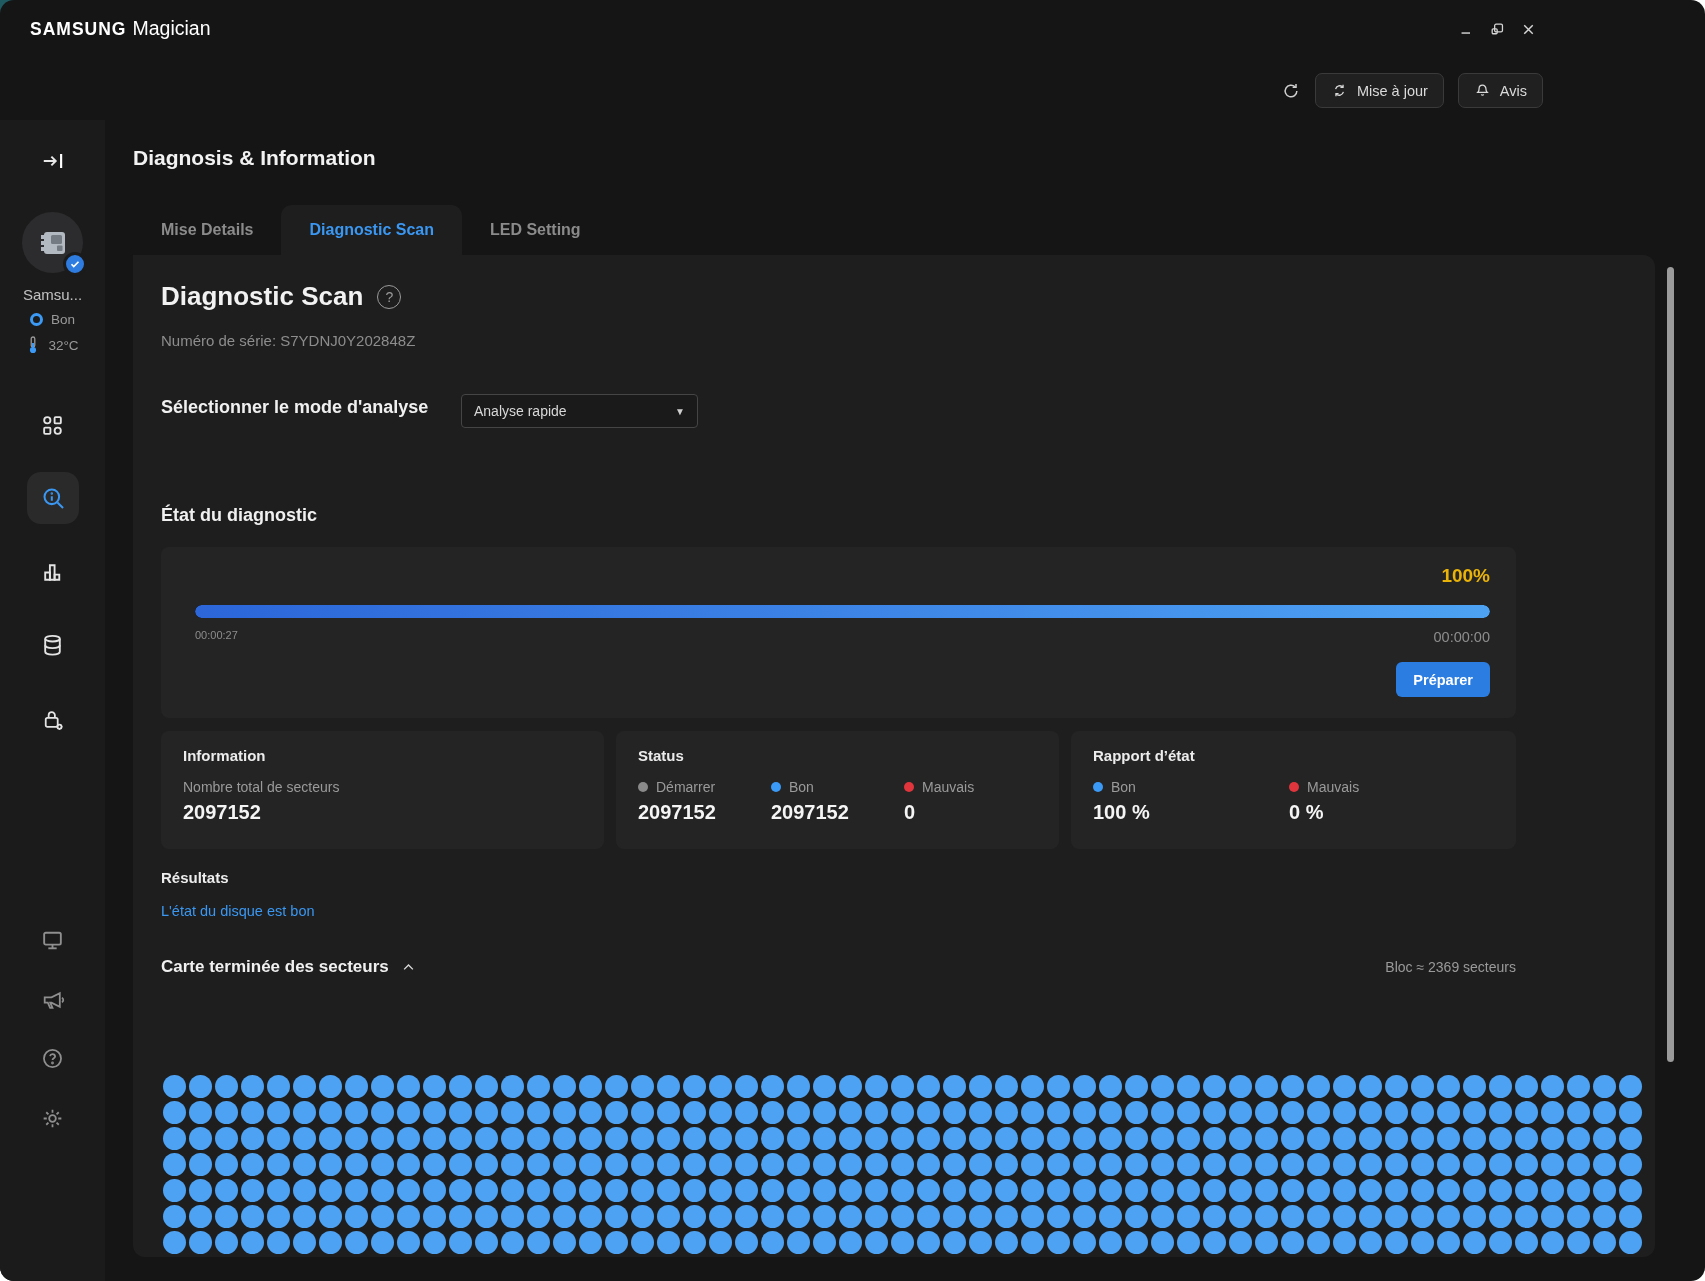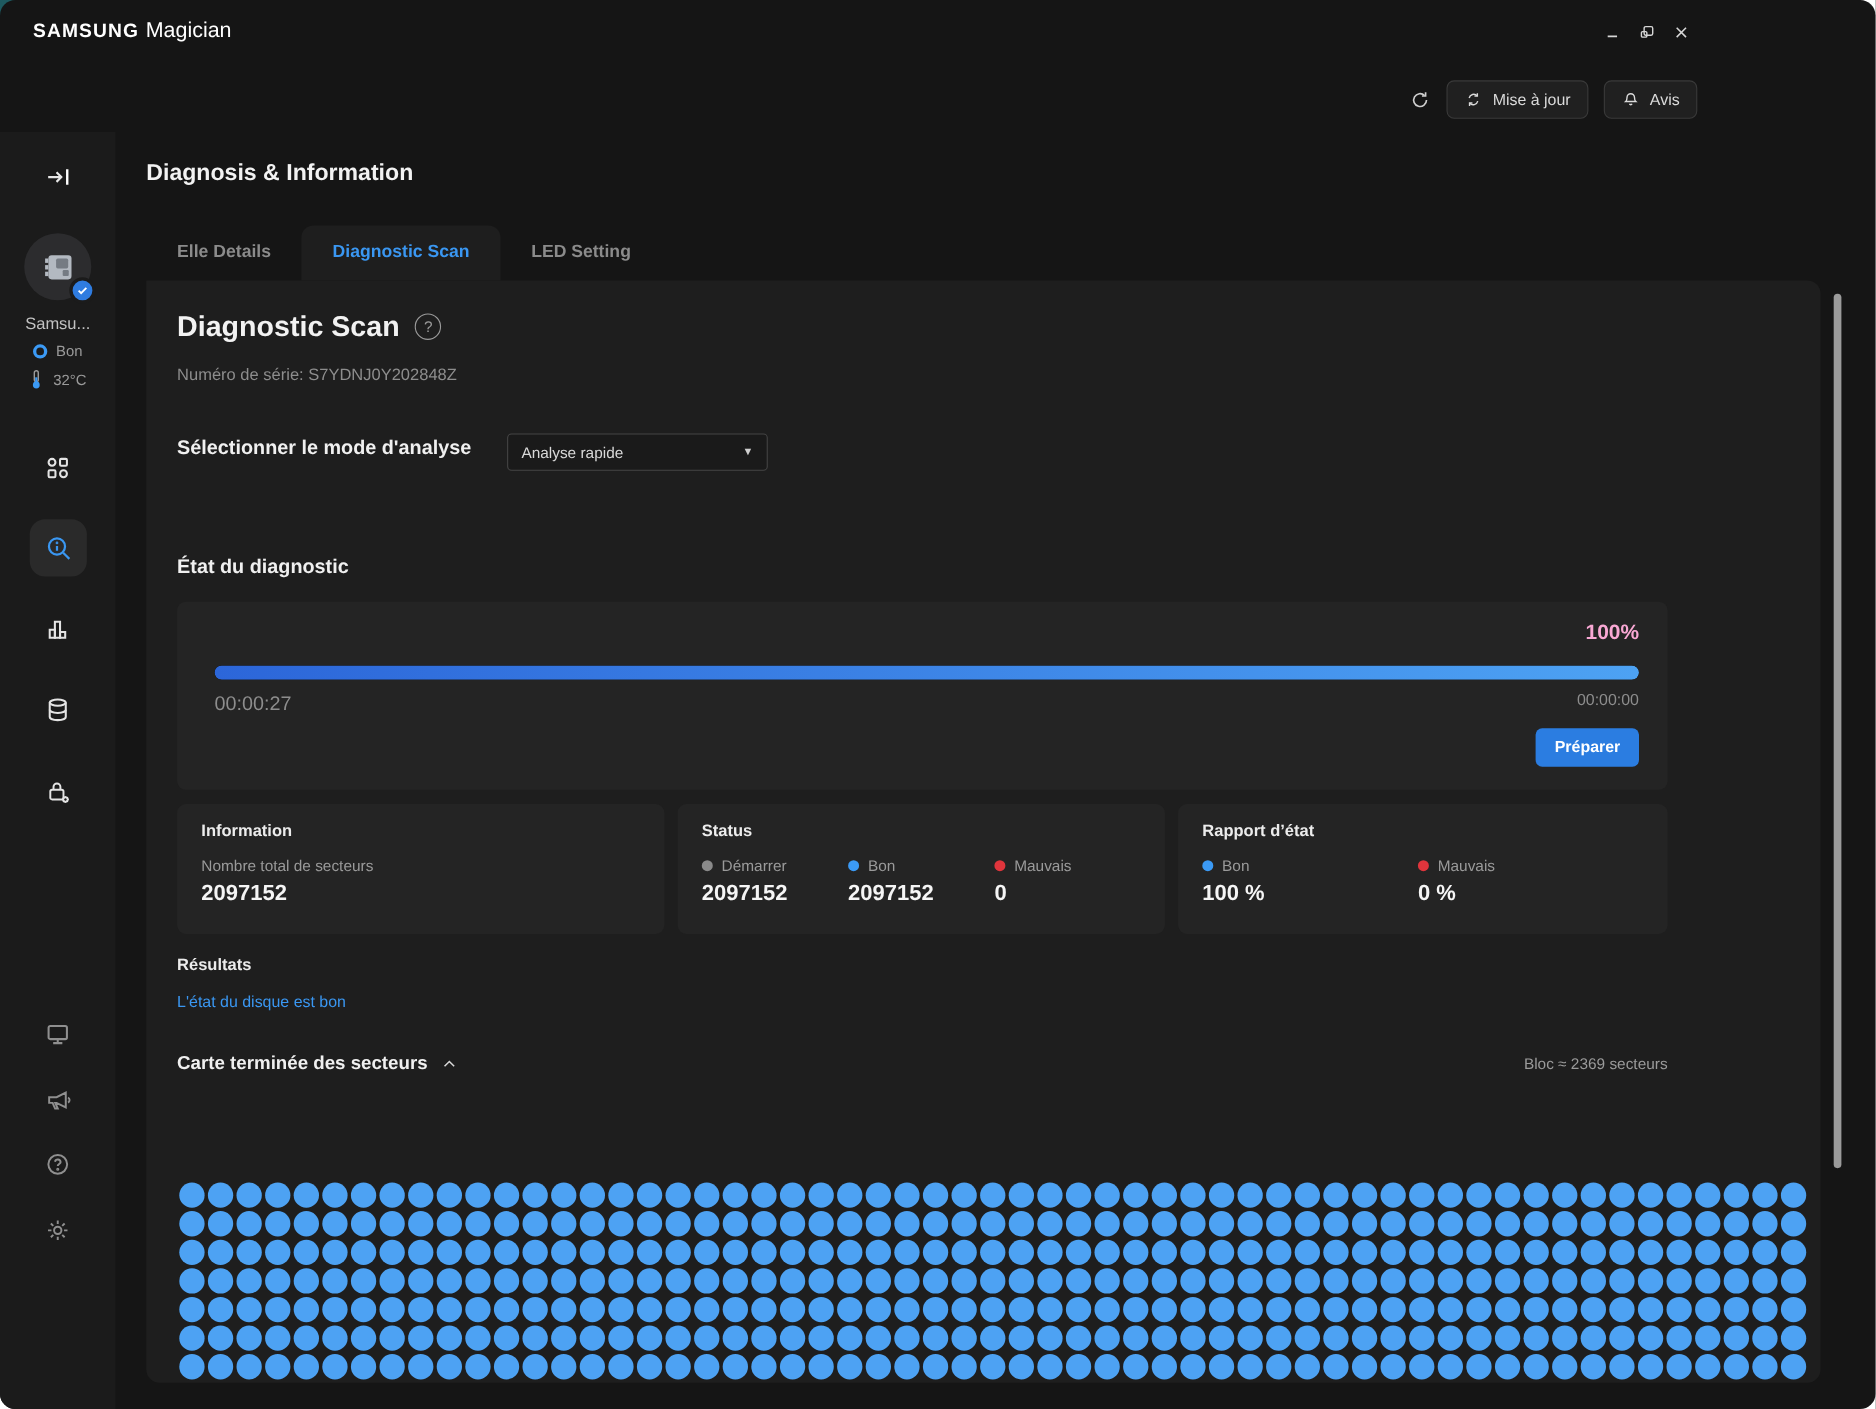--- a/index.html
+++ b/index.html
@@ -53,24 +53,24 @@
   .serial { position:absolute; left:28px; top:77px; color:#8d8d8d; font-size:15px; }
 
   .mode-label { position:absolute; left:28px; top:142px; color:#f0f0f0; font-size:18px; font-weight:700; }
   .mode-select { position:absolute; left:328px; top:139px; width:237px; height:34px; background:#1a1a1a; border:1px solid #454545; border-radius:4px; display:flex; align-items:center; justify-content:space-between; padding:0 12px; color:#d8d8d8; font-size:14px; }
   .mode-select .caret { font-size:10px; color:#cfcfcf; }
   .mode-desc { position:absolute; left:28px; top:195px; width:1370px; color:#8d8d8d; font-size:13.5px; }
 
   .status-heading { position:absolute; left:28px; top:250px; color:#f0f0f0; font-size:18px; font-weight:700; }
 
   .progress-card { position:absolute; left:28px; top:292px; width:1355px; height:171px; background:#242424; border-radius:8px; }
-  .progress-percent { position:absolute; right:26px; top:18px; color:#f9a8d4; font-size:19px; font-weight:700; }
+  .progress-percent { position:absolute; right:26px; top:18px; color:#eab308; font-size:19px; font-weight:700; }
   .progress-track { position:absolute; left:34px; right:26px; top:58px; height:13px; background:#101010; border-radius:7px; overflow:hidden; }
   .progress-fill { height:100%; width:100%; border-radius:7px; background:linear-gradient(90deg,#2c66d9,#4da2f3); }
-  .time-elapsed { position:absolute; left:34px; top:82px; color:#8d8d8d; font-size:18px; }
+  .time-elapsed { position:absolute; left:34px; top:82px; color:#8d8d8d; font-size:11px; }
   .time-remaining { position:absolute; right:26px; top:82px; color:#8d8d8d; font-size:14.5px; }
   .start-btn { position:absolute; right:26px; top:115px; height:35px; padding:0 17px; background:#2b7de1; border:none; border-radius:6px; color:#ffffff; font-size:14.5px; font-weight:700; display:flex; align-items:center; font-family:"Liberation Sans", sans-serif; }
 
   .cards-row { position:absolute; left:28px; top:476px; display:flex; gap:12px; }
   .info-card { height:118px; background:#242424; border-radius:8px; padding:16px 22px; }
   .card-info { width:443px; } .card-status { width:443px; } .card-report { width:445px; }
   .card-title { color:#ececec; font-size:15px; font-weight:700; }
   .card-stats { display:flex; margin-top:15px; }
   .stat-col { display:flex; flex-direction:column; }
   .stat-head { display:flex; align-items:center; gap:8px; color:#9a9a9a; font-size:14px; }
@@ -264,21 +264,21 @@
         <circle cx="12" cy="12" r="3.2"></circle>
         <path d="M12 3.5v3M12 17.5v3M3.5 12h3M17.5 12h3M6 6l2.1 2.1M15.9 15.9L18 18M18 6l-2.1 2.1M8.1 15.9L6 18"></path>
       </svg>
     </div>
   </aside>
 
   <main class="main">
     <h1 class="page-title">Diagnosis &amp; Information</h1>
 
     <div class="tabs">
-      <div class="tab">Elle Details</div>
+      <div class="tab">Mise Details</div>
       <div class="tab active">Diagnostic Scan</div>
       <div class="tab">LED Setting</div>
     </div>
 
     <section class="panel">
 
       <div class="scan-title-row">
         <div class="scan-title">Diagnostic Scan</div>
         <div class="help-circle">?</div>
       </div>

